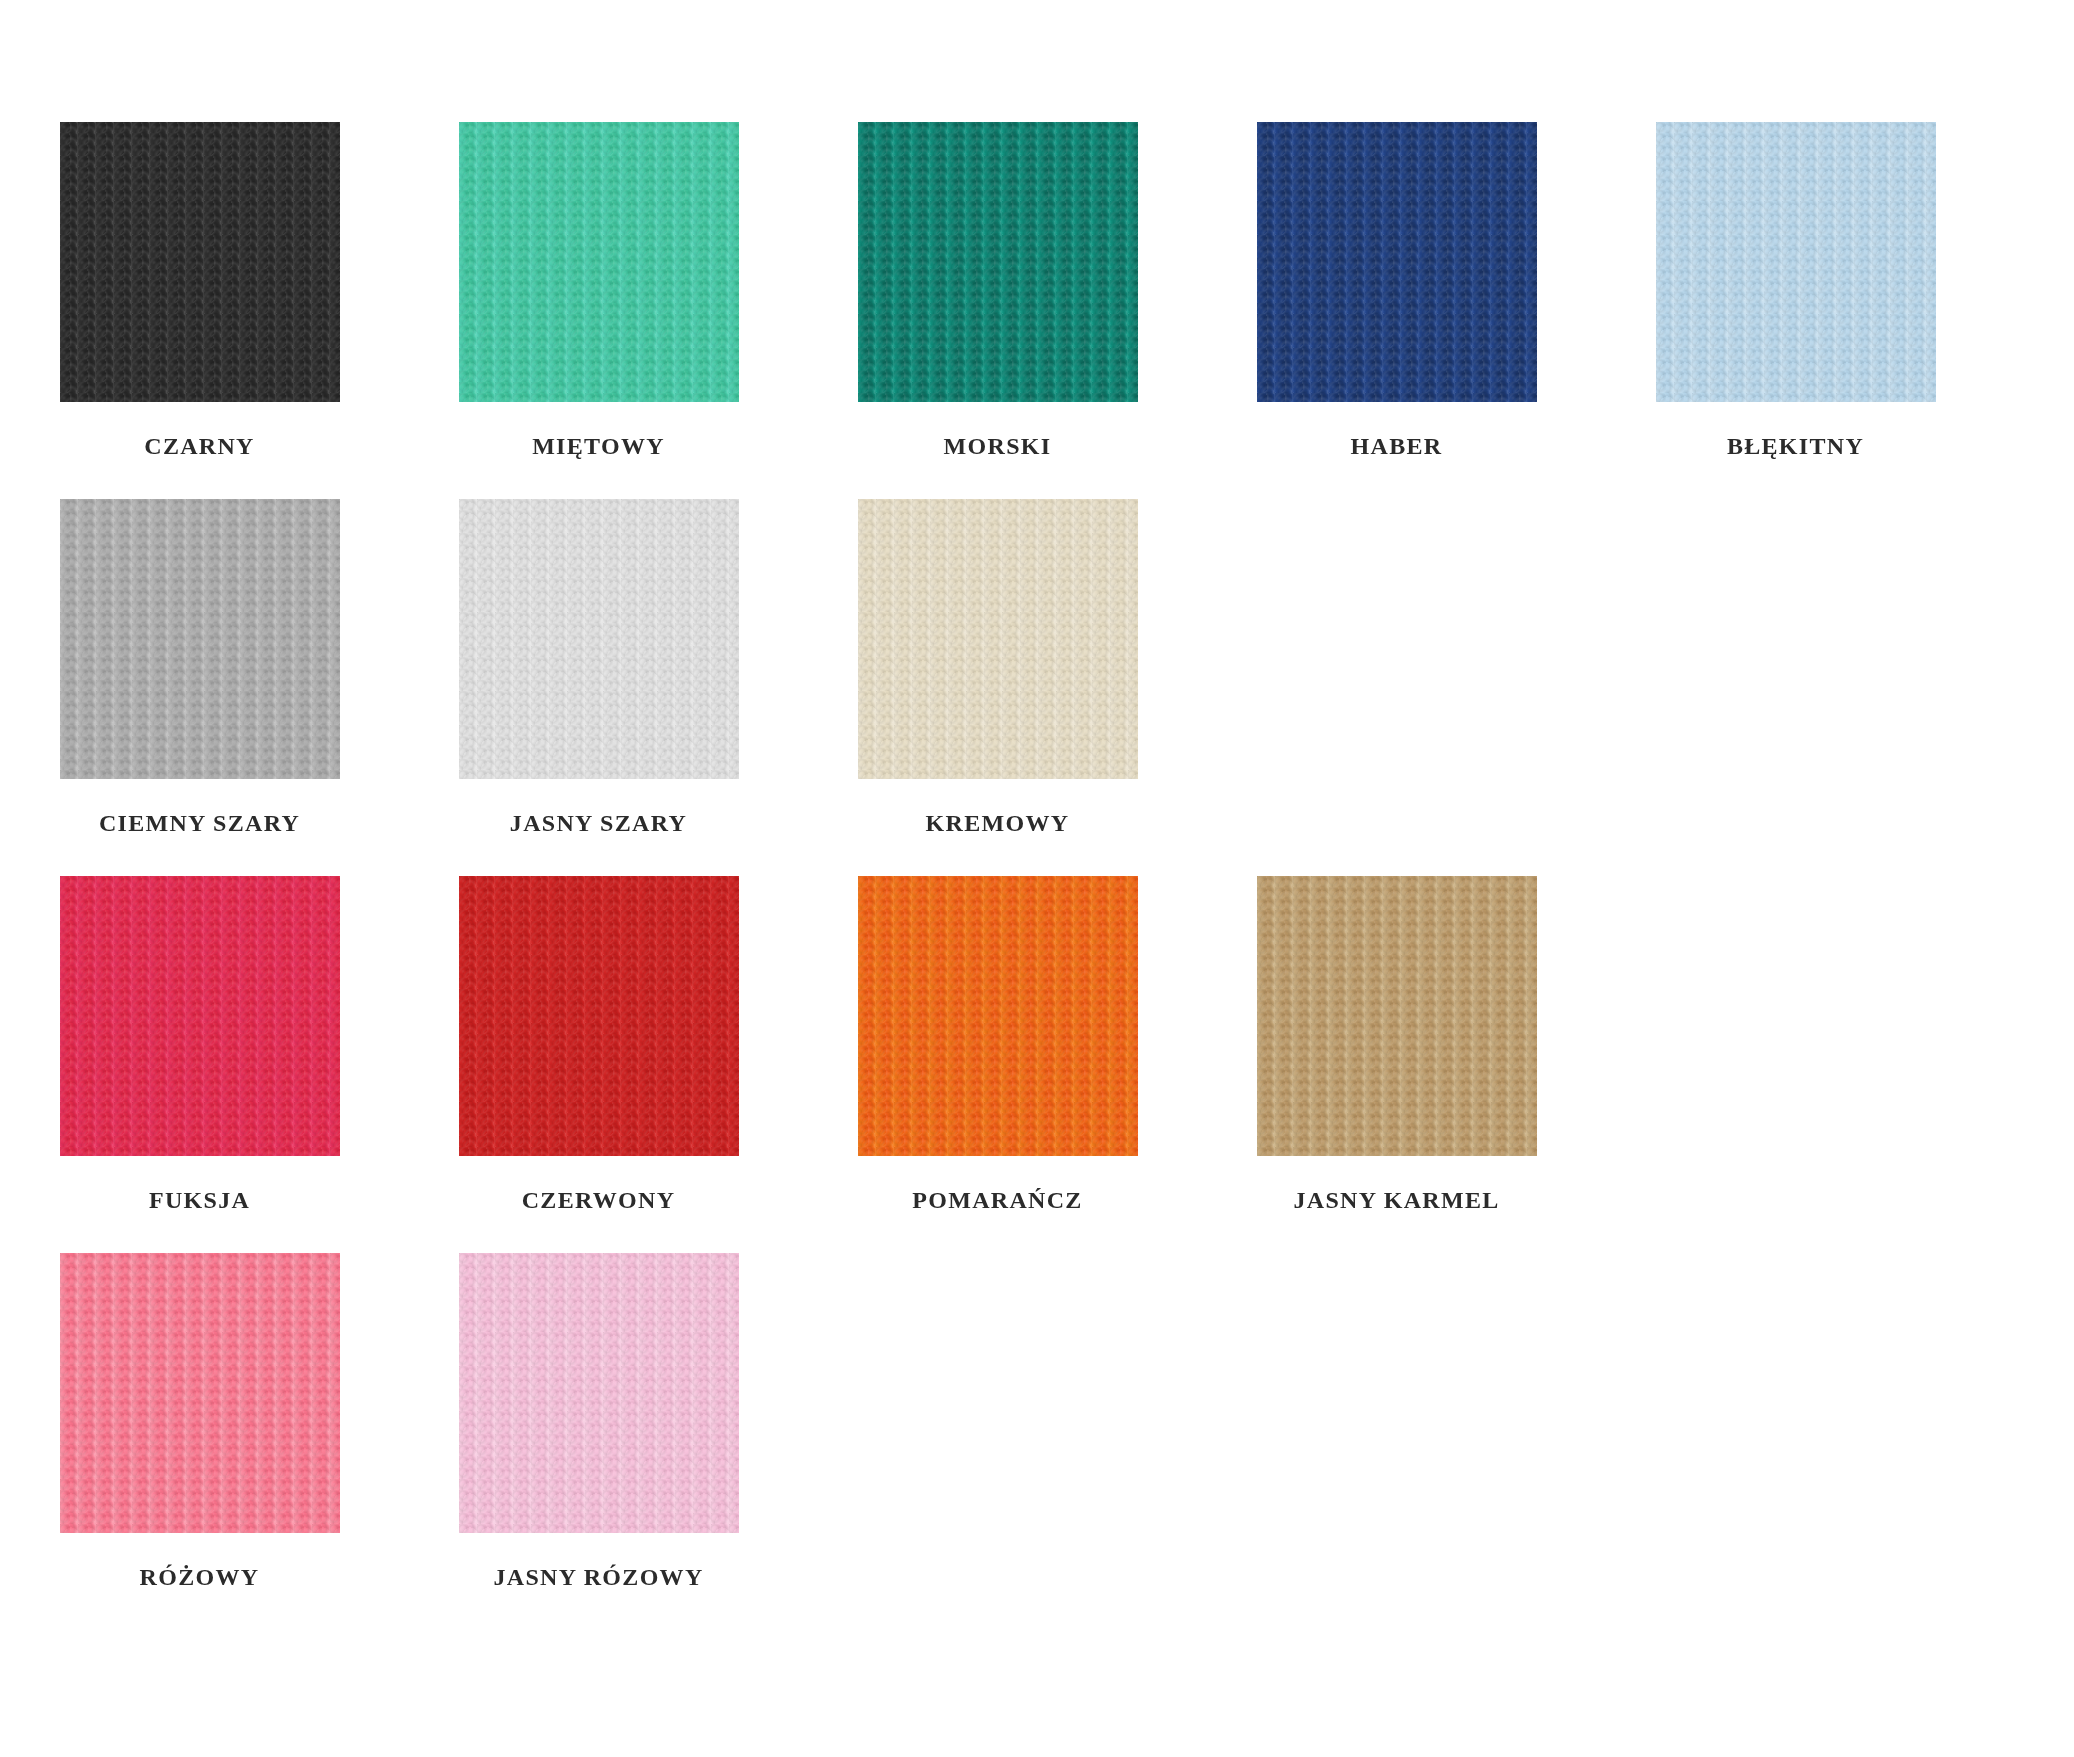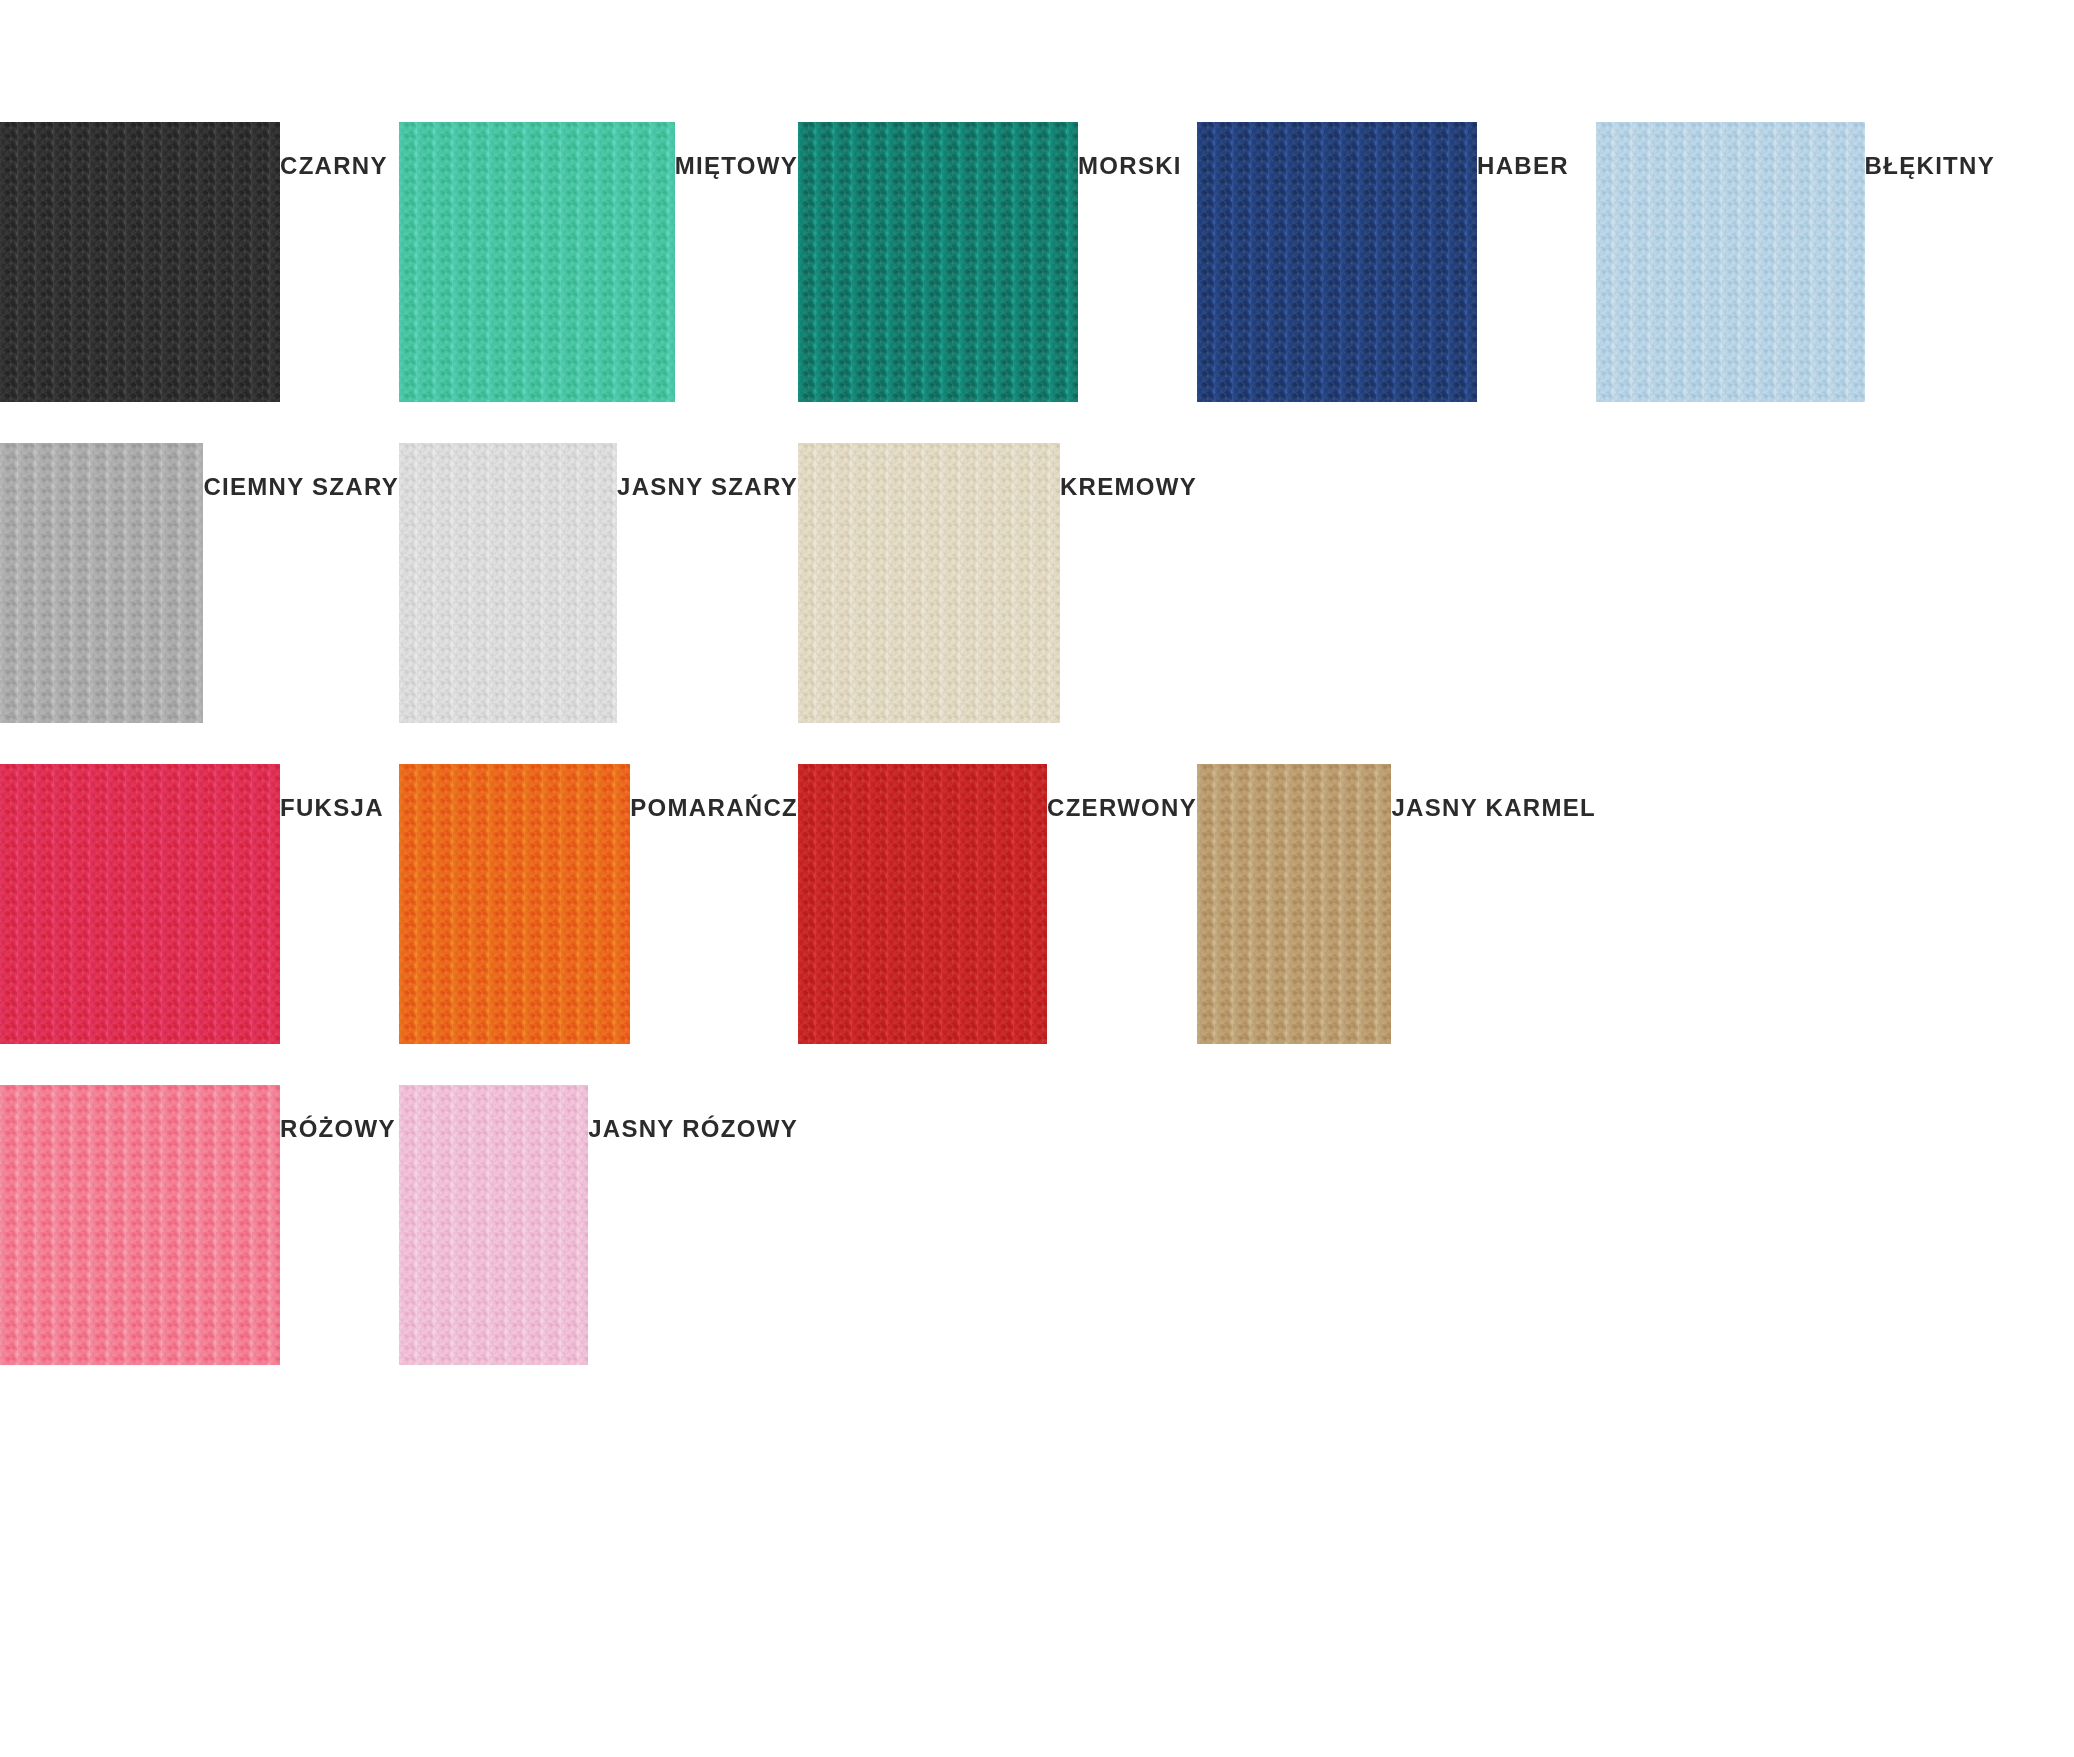--- a/index.html
+++ b/index.html
@@ -15,21 +15,23 @@
   }
   .swatch-row {
     display: flex;
     flex-direction: row;
     justify-content: flex-start;
     margin-bottom: 41px;
   }
   .swatch-cell {
     width: 399px;
     display: flex;
-    flex-direction: row;
+    flex-direction: column;
+    align-items: center;
+    font-family: Liberation Serif, serif;
   }
   .swatch-chip {
     width: 280px;
     height: 280px;
     position: relative;
     overflow: hidden;
     background-color: #ccc;
   }
   
   .swatch-chip::before {
@@ -123,26 +125,26 @@
         <div class="swatch-chip" style="background-color: rgb(232, 223, 200);"></div>
         <div class="swatch-label">KREMOWY</div>
       </div>
     </div>
     <div class="swatch-row">
       <div class="swatch-cell">
         <div class="swatch-chip" style="background-color: rgb(229, 42, 80);"></div>
         <div class="swatch-label">FUKSJA</div>
       </div>
       <div class="swatch-cell">
+        <div class="swatch-chip" style="background-color: rgb(204, 32, 32);"></div>
+        <div class="swatch-label">CZERWONY</div>
+      </div>
+      <div class="swatch-cell">
         <div class="swatch-chip" style="background-color: rgb(242, 103, 22);"></div>
         <div class="swatch-label">POMARAŃCZ</div>
-      </div>
-      <div class="swatch-cell">
-        <div class="swatch-chip" style="background-color: rgb(204, 32, 32);"></div>
-        <div class="swatch-label">CZERWONY</div>
       </div>
       <div class="swatch-cell">
         <div class="swatch-chip" style="background-color: rgb(192, 160, 112);"></div>
         <div class="swatch-label">JASNY KARMEL</div>
       </div>
     </div>
     <div class="swatch-row">
       <div class="swatch-cell">
         <div class="swatch-chip" style="background-color: rgb(251, 127, 150);"></div>
         <div class="swatch-label">RÓŻOWY</div>

